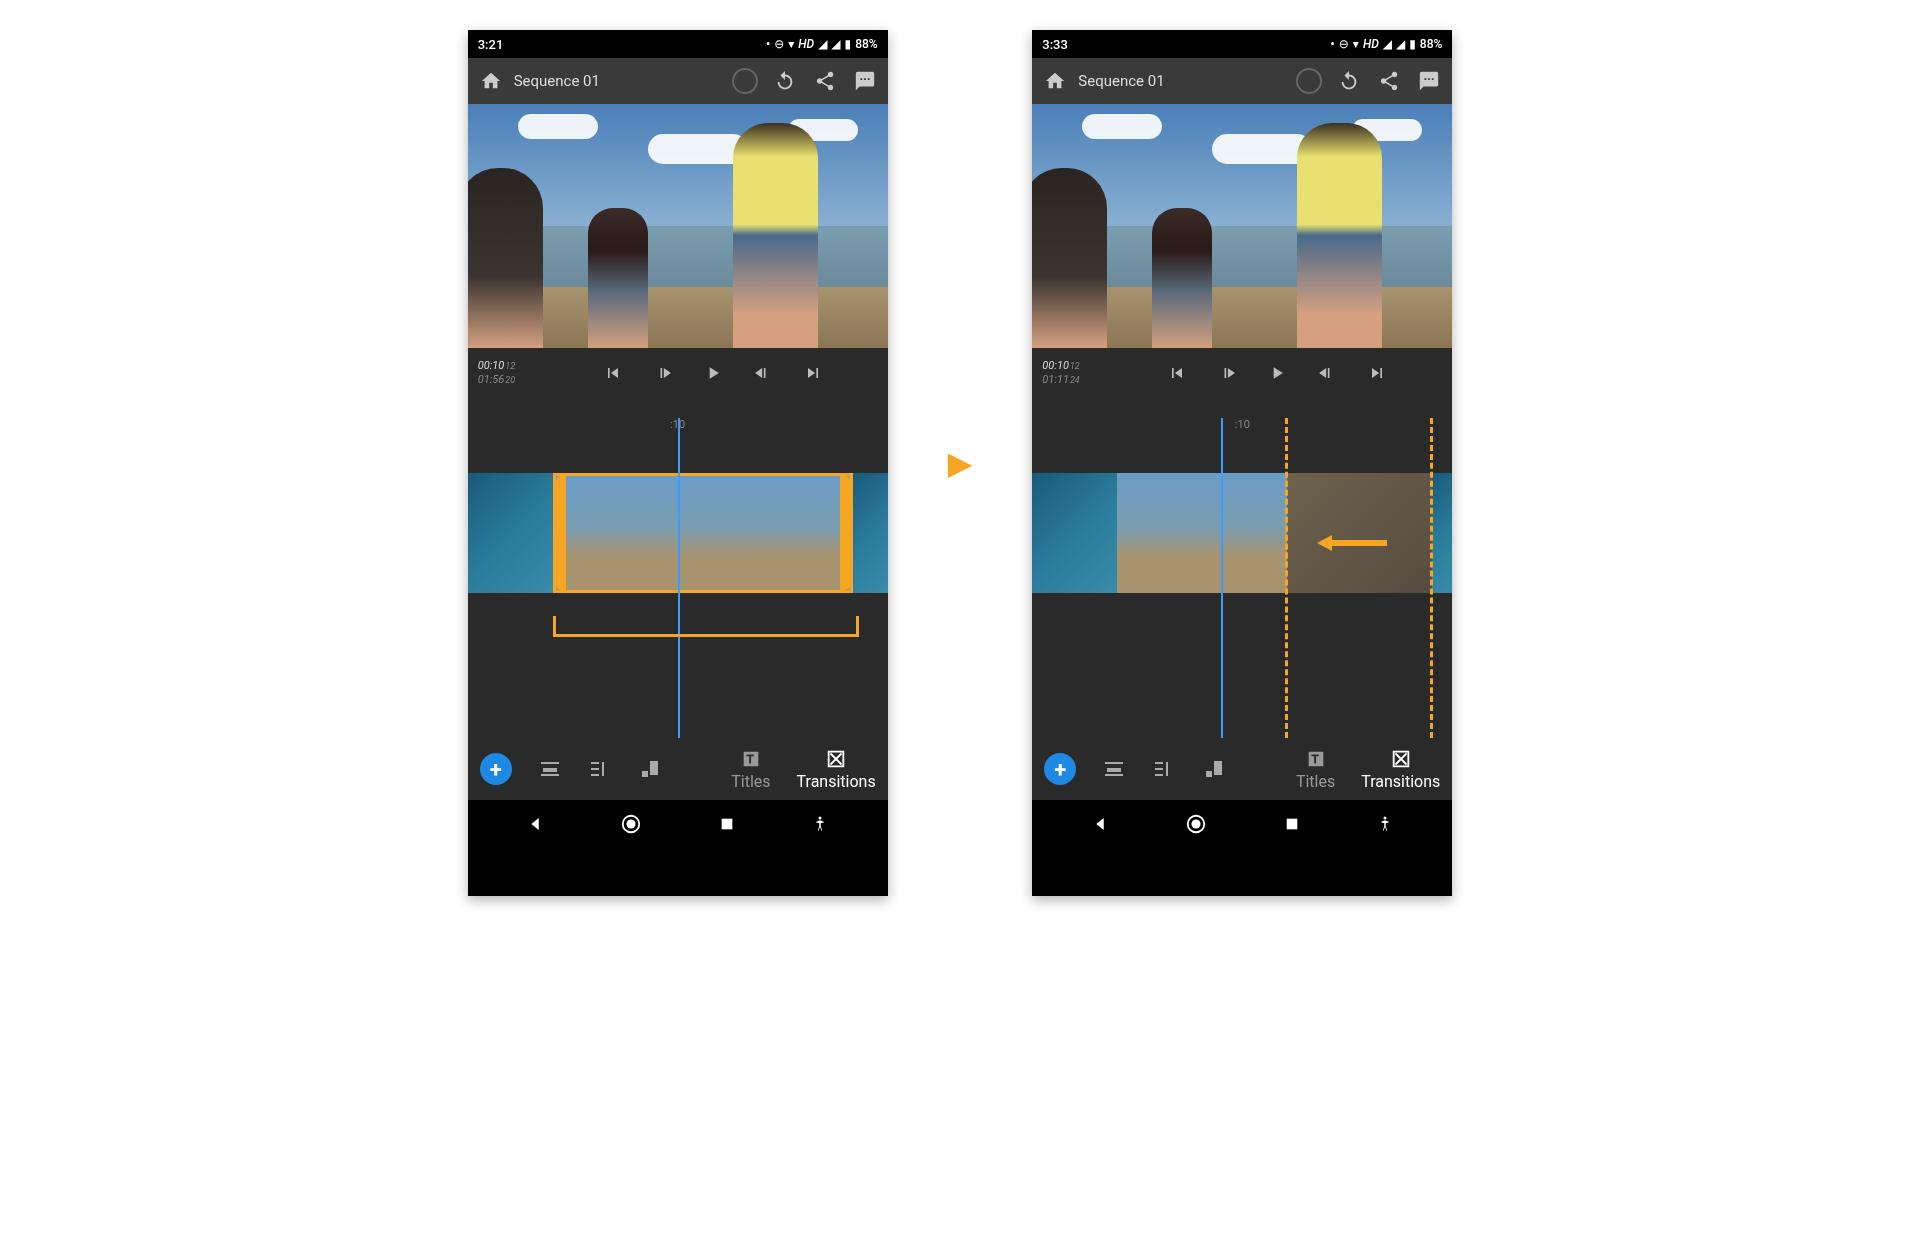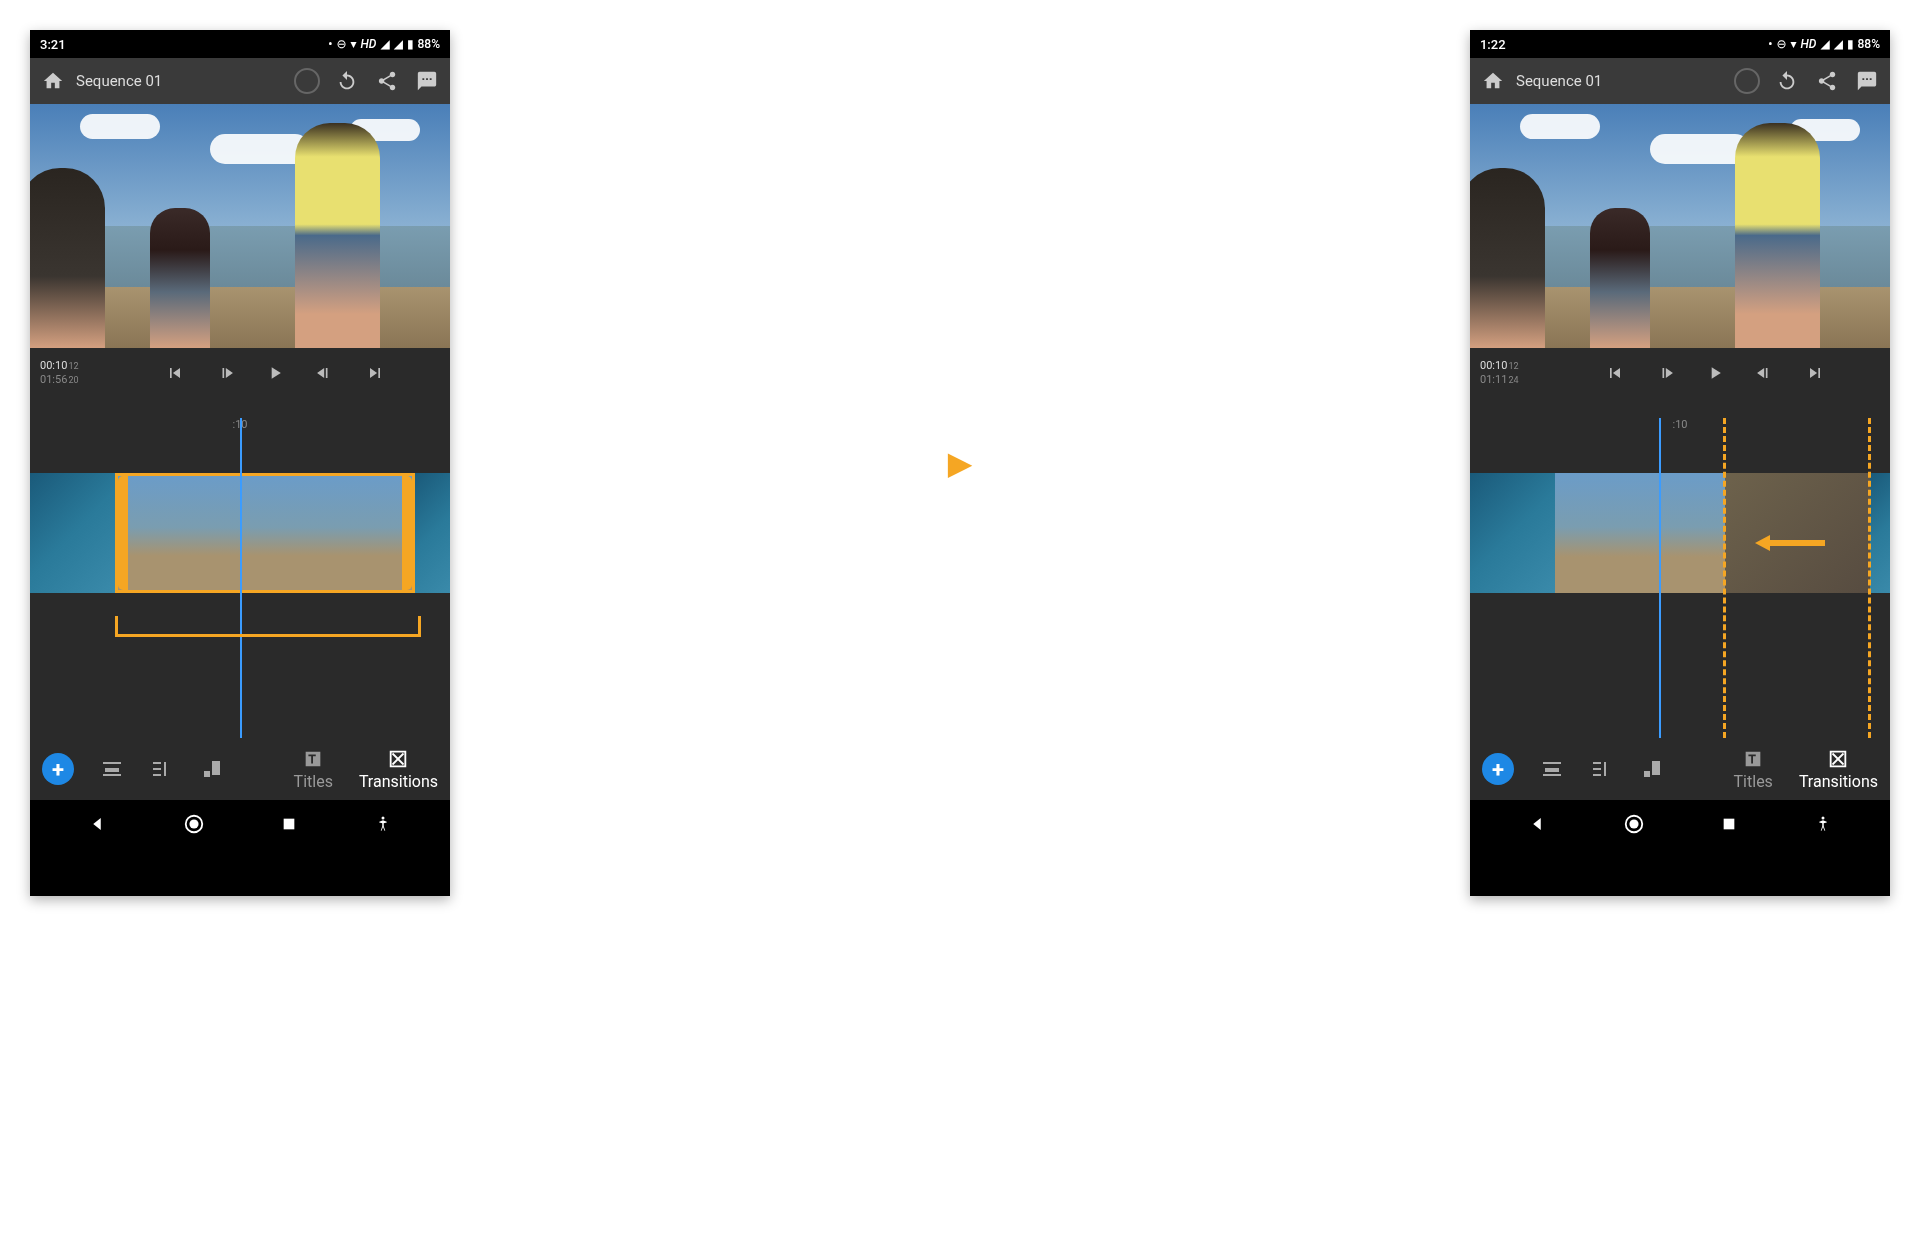--- a/index.html
+++ b/index.html
@@ -1,16 +1,16 @@
 <!DOCTYPE html>
 <html><head>
 <meta charset="utf-8">
 <style>
 html,body{margin:0;padding:0;background:#fff;font-family:-apple-system,BlinkMacSystemFont,"Segoe UI",Roboto,sans-serif;}
-.stage{display:flex;align-items:center;justify-content:space-between;gap:60px;padding:30px;}
+.stage{display:flex;align-items:center;justify-content:center;gap:60px;padding:30px;}
 .phone{width:420px;height:866px;background:#000;position:relative;box-shadow:0 4px 12px rgba(0,0,0,.3);overflow:hidden;}
 .arrow-between{color:#f5a623;font-size:32px;}
 
 
 .status{height:28px;background:#000;color:#fff;display:flex;align-items:center;justify-content:space-between;padding:0 10px;font-size:13px;font-weight:500;}
 .status .right{display:flex;align-items:center;gap:4px;}
 .status .right span{font-size:12px;}
 
 
 .header{height:46px;background:#3a3a3a;display:flex;align-items:center;padding:0 12px;color:#ccc;}
@@ -29,21 +29,21 @@
 .preview .cloud.c3{top:15px;right:30px;width:70px;height:22px;}
 .preview .water{position:absolute;top:50%;left:0;right:0;height:25%;background:linear-gradient(180deg,#7a9db0 0%,#6b8a9a 100%);}
 .preview .wall{position:absolute;bottom:0;left:0;right:0;height:25%;background:linear-gradient(180deg,#a8936f 0%,#8a7555 100%);}
 .preview .person{position:absolute;bottom:0;}
 .preview .p1{left:-10px;width:85px;height:180px;background:linear-gradient(180deg,#2a2520 0%,#3a3530 60%,#d4a080 100%);border-radius:40px 40px 0 0;}
 .preview .p2{left:120px;width:60px;height:140px;background:linear-gradient(180deg,#3a2a28 0%,#2a1a18 30%,#5a6a7a 60%,#d4a080 100%);border-radius:25px 25px 0 0;}
 .preview .p3{right:70px;width:85px;height:225px;background:linear-gradient(180deg,#3a3020 0%,#e8e070 15%,#e8e070 45%,#4a6a8a 50%,#d4a080 85%);border-radius:35px 35px 0 0;}
 
 
 .transport{height:50px;background:#2a2a2a;display:flex;align-items:center;padding:0 10px;color:#bbb;}
-.transport .times{width:70px;font-size:11px;line-height:14px;}
+.transport .times{width:70px;font-size:11px;line-height:14px;font-style:italic;}
 .transport .times .t1{color:#ddd;}
 .transport .times .f1{color:#888;font-size:9px;margin-left:1px;}
 .transport .controls{flex:1;display:flex;justify-content:center;gap:30px;align-items:center;}
 .transport .controls svg{width:20px;height:20px;}
 
 
 .timeline{height:340px;background:#2a2a2a;position:relative;overflow:hidden;}
 .timeline .tick-label{position:absolute;top:20px;left:50%;transform:translateX(-50%);color:#888;font-size:11px;}
 .timeline .playhead{position:absolute;top:20px;bottom:0;width:2px;background:#3b9cff;left:50%;}
 .timeline .track{position:absolute;top:75px;left:0;right:0;height:135px;display:flex;}
@@ -205,21 +205,21 @@
           <circle cx="12" cy="4" r="2"></circle>
           <path d="M12 7l-5 2v1l4 1v4l-2 6h1l2-5 2 5h1l-2-6v-4l4-1V9z"></path>
         </svg>
     </div>
   </div>
 
   <div class="arrow-between">▶</div>
 
   <div class="phone">
     <div class="status">
-      <span>1:22</span>
+      <span>3:33</span>
       <div class="right">
         <span>•</span>
         <span>⊖</span>
         <span>▾</span>
         <span style="font-style:italic;">HD</span>
         <span>◢</span>
         <span>◢</span>
         <span>▮</span>
         <span>88%</span>
       </div>

